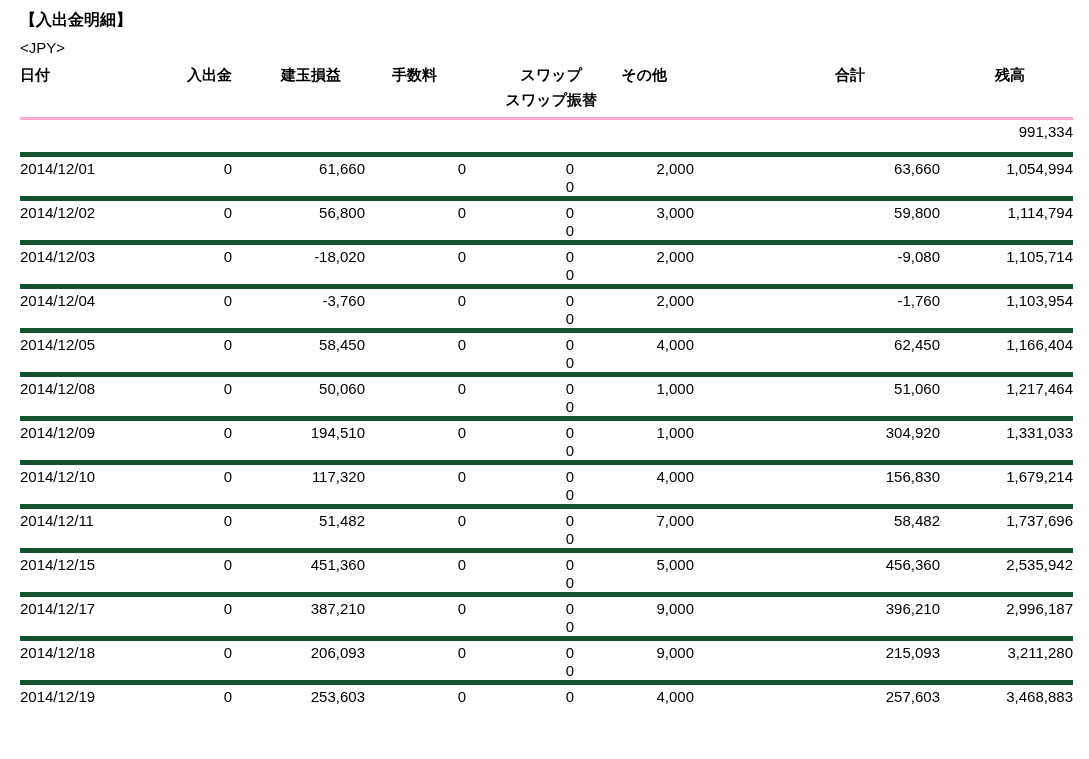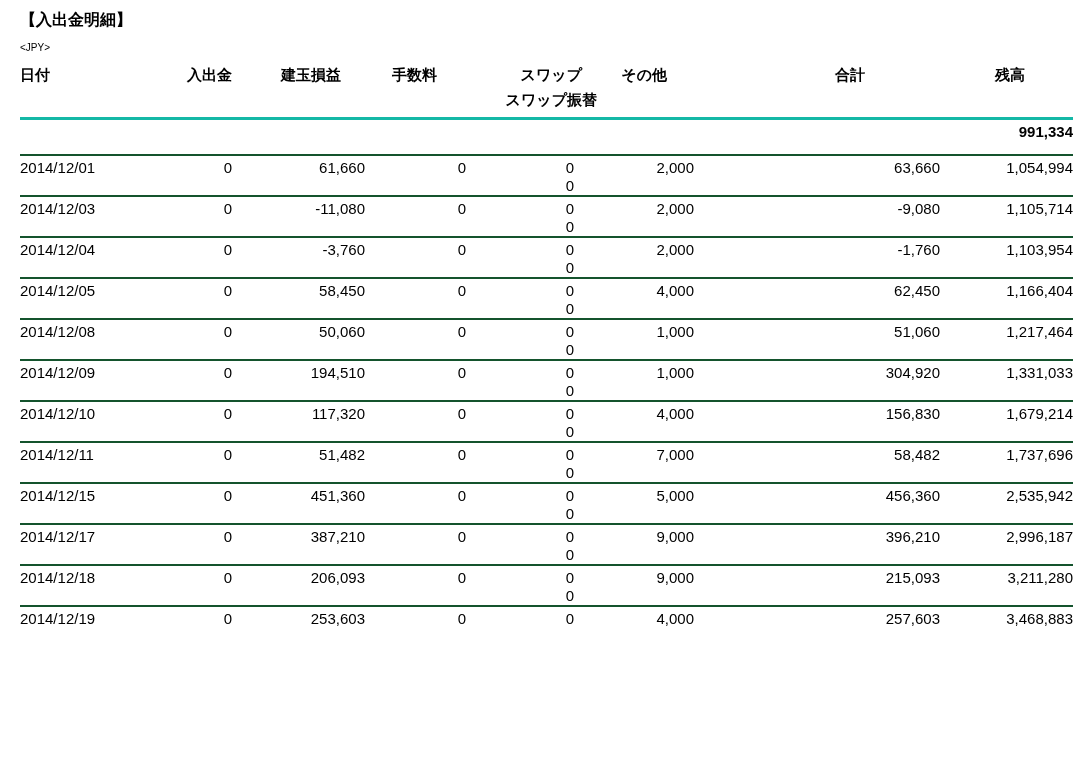--- a/index.html
+++ b/index.html
@@ -3,46 +3,46 @@
 <meta charset="utf-8">
 <style>
   html,body{margin:0;padding:0;}
   body{
     width:1089px;height:759px;overflow:hidden;
     background:#ffffff;color:#000000;
     font-family:"Liberation Sans","DejaVu Sans",sans-serif;
   }
   .page{padding:10px 16px 0 20px;}
   .doc-title{font-size:16px;font-weight:bold;line-height:20px;}
-  .currency{font-size:10px;line-height:18px;margin-top:9px;}
+  .currency{font-size:15px;line-height:18px;margin-top:9px;}
   table.statement{
     border-collapse:collapse;table-layout:fixed;
     width:1053px;margin-top:5px;
   }
   thead th{
     font-weight:bold;font-size:15px;vertical-align:top;
-    padding:0;height:55px;border-bottom:3px solid #14b8a6;
+    padding:0;height:55px;border-bottom:3px solid #f9a8d4;
     text-align:right;white-space:nowrap;
   }
   thead th.c-date{text-align:left;}
   .hline{line-height:25px;}
   thead th.c-pl{padding-right:24px;}
   thead th.c-comm{padding-right:29px;}
   thead th.c-other{padding-right:27px;}
   thead th.c-total{padding-right:75px;}
   thead th.c-bal{padding-right:48px;}
   thead th.c-swap .hline1{margin-right:-8px;}
   thead th.c-swap .hline2{margin-right:-23px;}
   tbody td{
     font-size:15px;vertical-align:top;
     padding:3px 0 0 0;text-align:right;white-space:nowrap;
   }
   tbody td.c-date{text-align:left;}
-  tr.balance-row{height:36px;font-weight:bold;}
-  tr.data-row{height:39px;border-top:2px solid #14532d;}
+  tr.balance-row{height:36px;}
+  tr.data-row{height:39px;border-top:5px solid #14532d;}
   .l1,.l2{line-height:18px;min-height:18px;}
 </style>
 </head>
 <body>
 
 <div class="page">
 
   <div class="doc-title">【入出金明細】</div>
   <div class="currency">&lt;JPY&gt;</div>
 
@@ -121,30 +121,57 @@
       <div class="l1">2,000</div>
     </td>
     <td>
       <div class="l1">63,660</div>
     </td>
     <td>
       <div class="l1">1,054,994</div>
     </td>
   </tr>
 
+  <tr class="data-row">
+    <td class="c-date">
+      <div class="l1">2014/12/02</div>
+    </td>
+    <td>
+      <div class="l1">0</div>
+    </td>
+    <td>
+      <div class="l1">56,800</div>
+    </td>
+    <td>
+      <div class="l1">0</div>
+    </td>
+    <td>
+      <div class="l1">0</div>
+      <div class="l2">0</div>
+    </td>
+    <td>
+      <div class="l1">3,000</div>
+    </td>
+    <td>
+      <div class="l1">59,800</div>
+    </td>
+    <td>
+      <div class="l1">1,114,794</div>
+    </td>
+  </tr>
 
   <tr class="data-row">
     <td class="c-date">
       <div class="l1">2014/12/03</div>
     </td>
     <td>
       <div class="l1">0</div>
     </td>
     <td>
-      <div class="l1">-11,080</div>
+      <div class="l1">-18,020</div>
     </td>
     <td>
       <div class="l1">0</div>
     </td>
     <td>
       <div class="l1">0</div>
       <div class="l2">0</div>
     </td>
     <td>
       <div class="l1">2,000</div>

